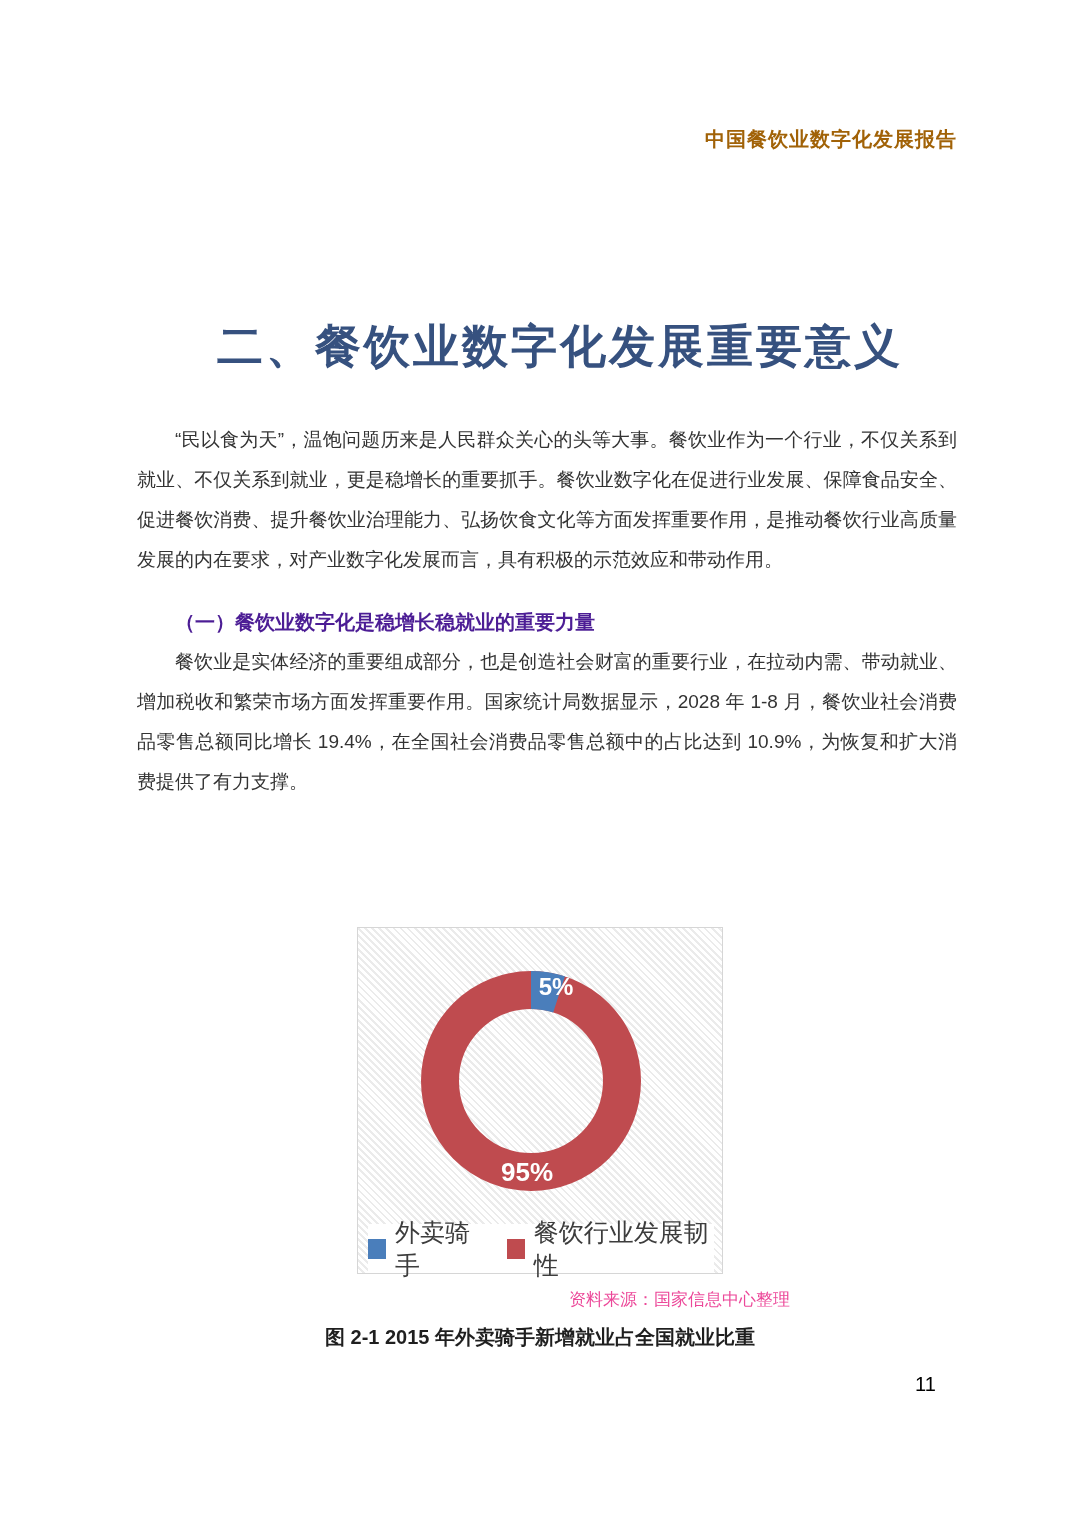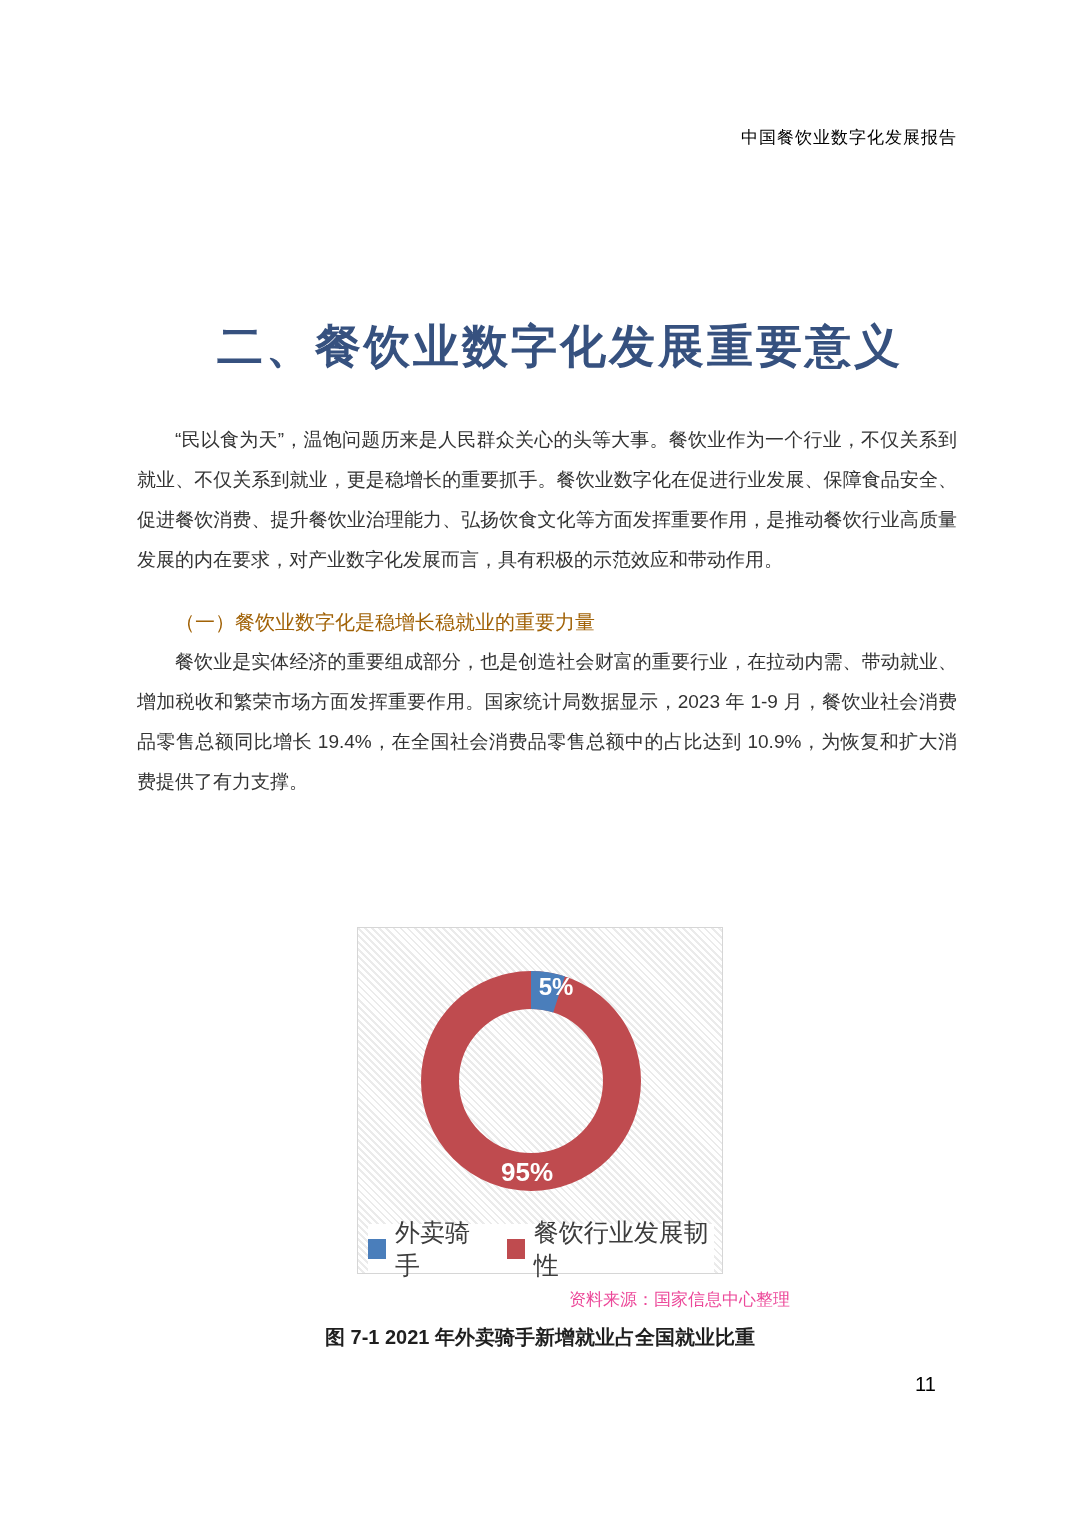--- a/index.html
+++ b/index.html
@@ -12,23 +12,23 @@
     height: 1515px;
     margin: 0 auto;
     background: #ffffff;
     overflow: hidden;
   }
 
   .report-header {
     position: absolute;
     top: 126px;
     right: 123px;
-    font-size: 17px;
-    font-weight: normal;
-    color: #000000;
+    font-size: 20px;
+    font-weight: bold;
+    color: #a16207;
     letter-spacing: 1px;
   }
 
   .section-title {
     position: absolute;
     top: 316px;
     left: 12px;
     width: 100%;
     text-align: center;
     font-family: "Liberation Serif", "DejaVu Serif", serif;
@@ -45,22 +45,22 @@
     left: 137px;
     width: 820px;
     color: #333333;
     font-size: 19px;
     line-height: 40px;
     text-align: justify;
   }
   .body-block p { text-indent: 2em; }
   .subsection-heading {
     margin-top: 22px;
-    font-weight: normal;
-    color: #a16207;
+    font-weight: bold;
+    color: #4c1d95;
     font-size: 20px;
     line-height: 40px;
     text-indent: 1.9em;
   }
 
   .chart-panel {
     position: absolute;
     left: 357px;
     top: 927px;
     width: 366px;
@@ -137,21 +137,21 @@
 
 <div class="page">
 
   <div class="report-header">中国餐饮业数字化发展报告</div>
 
   <h1 class="section-title">二、餐饮业数字化发展重要意义</h1>
 
   <div class="body-block">
     <p>“民以食为天”，温饱问题历来是人民群众关心的头等大事。餐饮业作为一个行业，不仅关系到就业、不仅关系到就业，更是稳增长的重要抓手。餐饮业数字化在促进行业发展、保障食品安全、促进餐饮消费、提升餐饮业治理能力、弘扬饮食文化等方面发挥重要作用，是推动餐饮行业高质量发展的内在要求，对产业数字化发展而言，具有积极的示范效应和带动作用。</p>
     <div class="subsection-heading">（一）餐饮业数字化是稳增长稳就业的重要力量</div>
-    <p>餐饮业是实体经济的重要组成部分，也是创造社会财富的重要行业，在拉动内需、带动就业、增加税收和繁荣市场方面发挥重要作用。国家统计局数据显示，2023 年 1-9 月，餐饮业社会消费品零售总额同比增长 19.4%，在全国社会消费品零售总额中的占比达到 10.9%，为恢复和扩大消费提供了有力支撑。</p>
+    <p>餐饮业是实体经济的重要组成部分，也是创造社会财富的重要行业，在拉动内需、带动就业、增加税收和繁荣市场方面发挥重要作用。国家统计局数据显示，2028 年 1-8 月，餐饮业社会消费品零售总额同比增长 19.4%，在全国社会消费品零售总额中的占比达到 10.9%，为恢复和扩大消费提供了有力支撑。</p>
   </div>
 
   <div class="chart-panel">
     <svg width="366" height="347" viewBox="0 0 366 347">
       <circle id="arc-red" cx="173" cy="153" r="91" fill="none" stroke-width="38" stroke="#BF4B4F"></circle>
       <circle id="arc-blue" cx="173" cy="153" r="91" fill="none" stroke-width="38" transform="rotate(-90 173 153)" stroke="#4A7EBB" stroke-dasharray="28.58849314766712 571.7698629533423"></circle>
       <text class="donut-label-small" x="198" y="67" text-anchor="middle">5%</text>
       <text class="donut-label-big" x="169" y="253" text-anchor="middle">95%</text>
     </svg>
     <div class="chart-legend">
@@ -161,17 +161,17 @@
       </span>
       <span class="legend-item">
         <span class="legend-swatch" id="swatch-red" style="background: rgb(191, 75, 79);"></span>
         <span>餐饮行业发展韧性</span>
       </span>
     </div>
   </div>
 
   <div class="figure-source">资料来源：国家信息中心整理</div>
 
-  <div class="figure-caption">图 7-1 2021 年外卖骑手新增就业占全国就业比重</div>
+  <div class="figure-caption">图 2-1 2015 年外卖骑手新增就业占全国就业比重</div>
 
   <div class="page-number">11</div>
 
 </div>
 
 </body></html>

